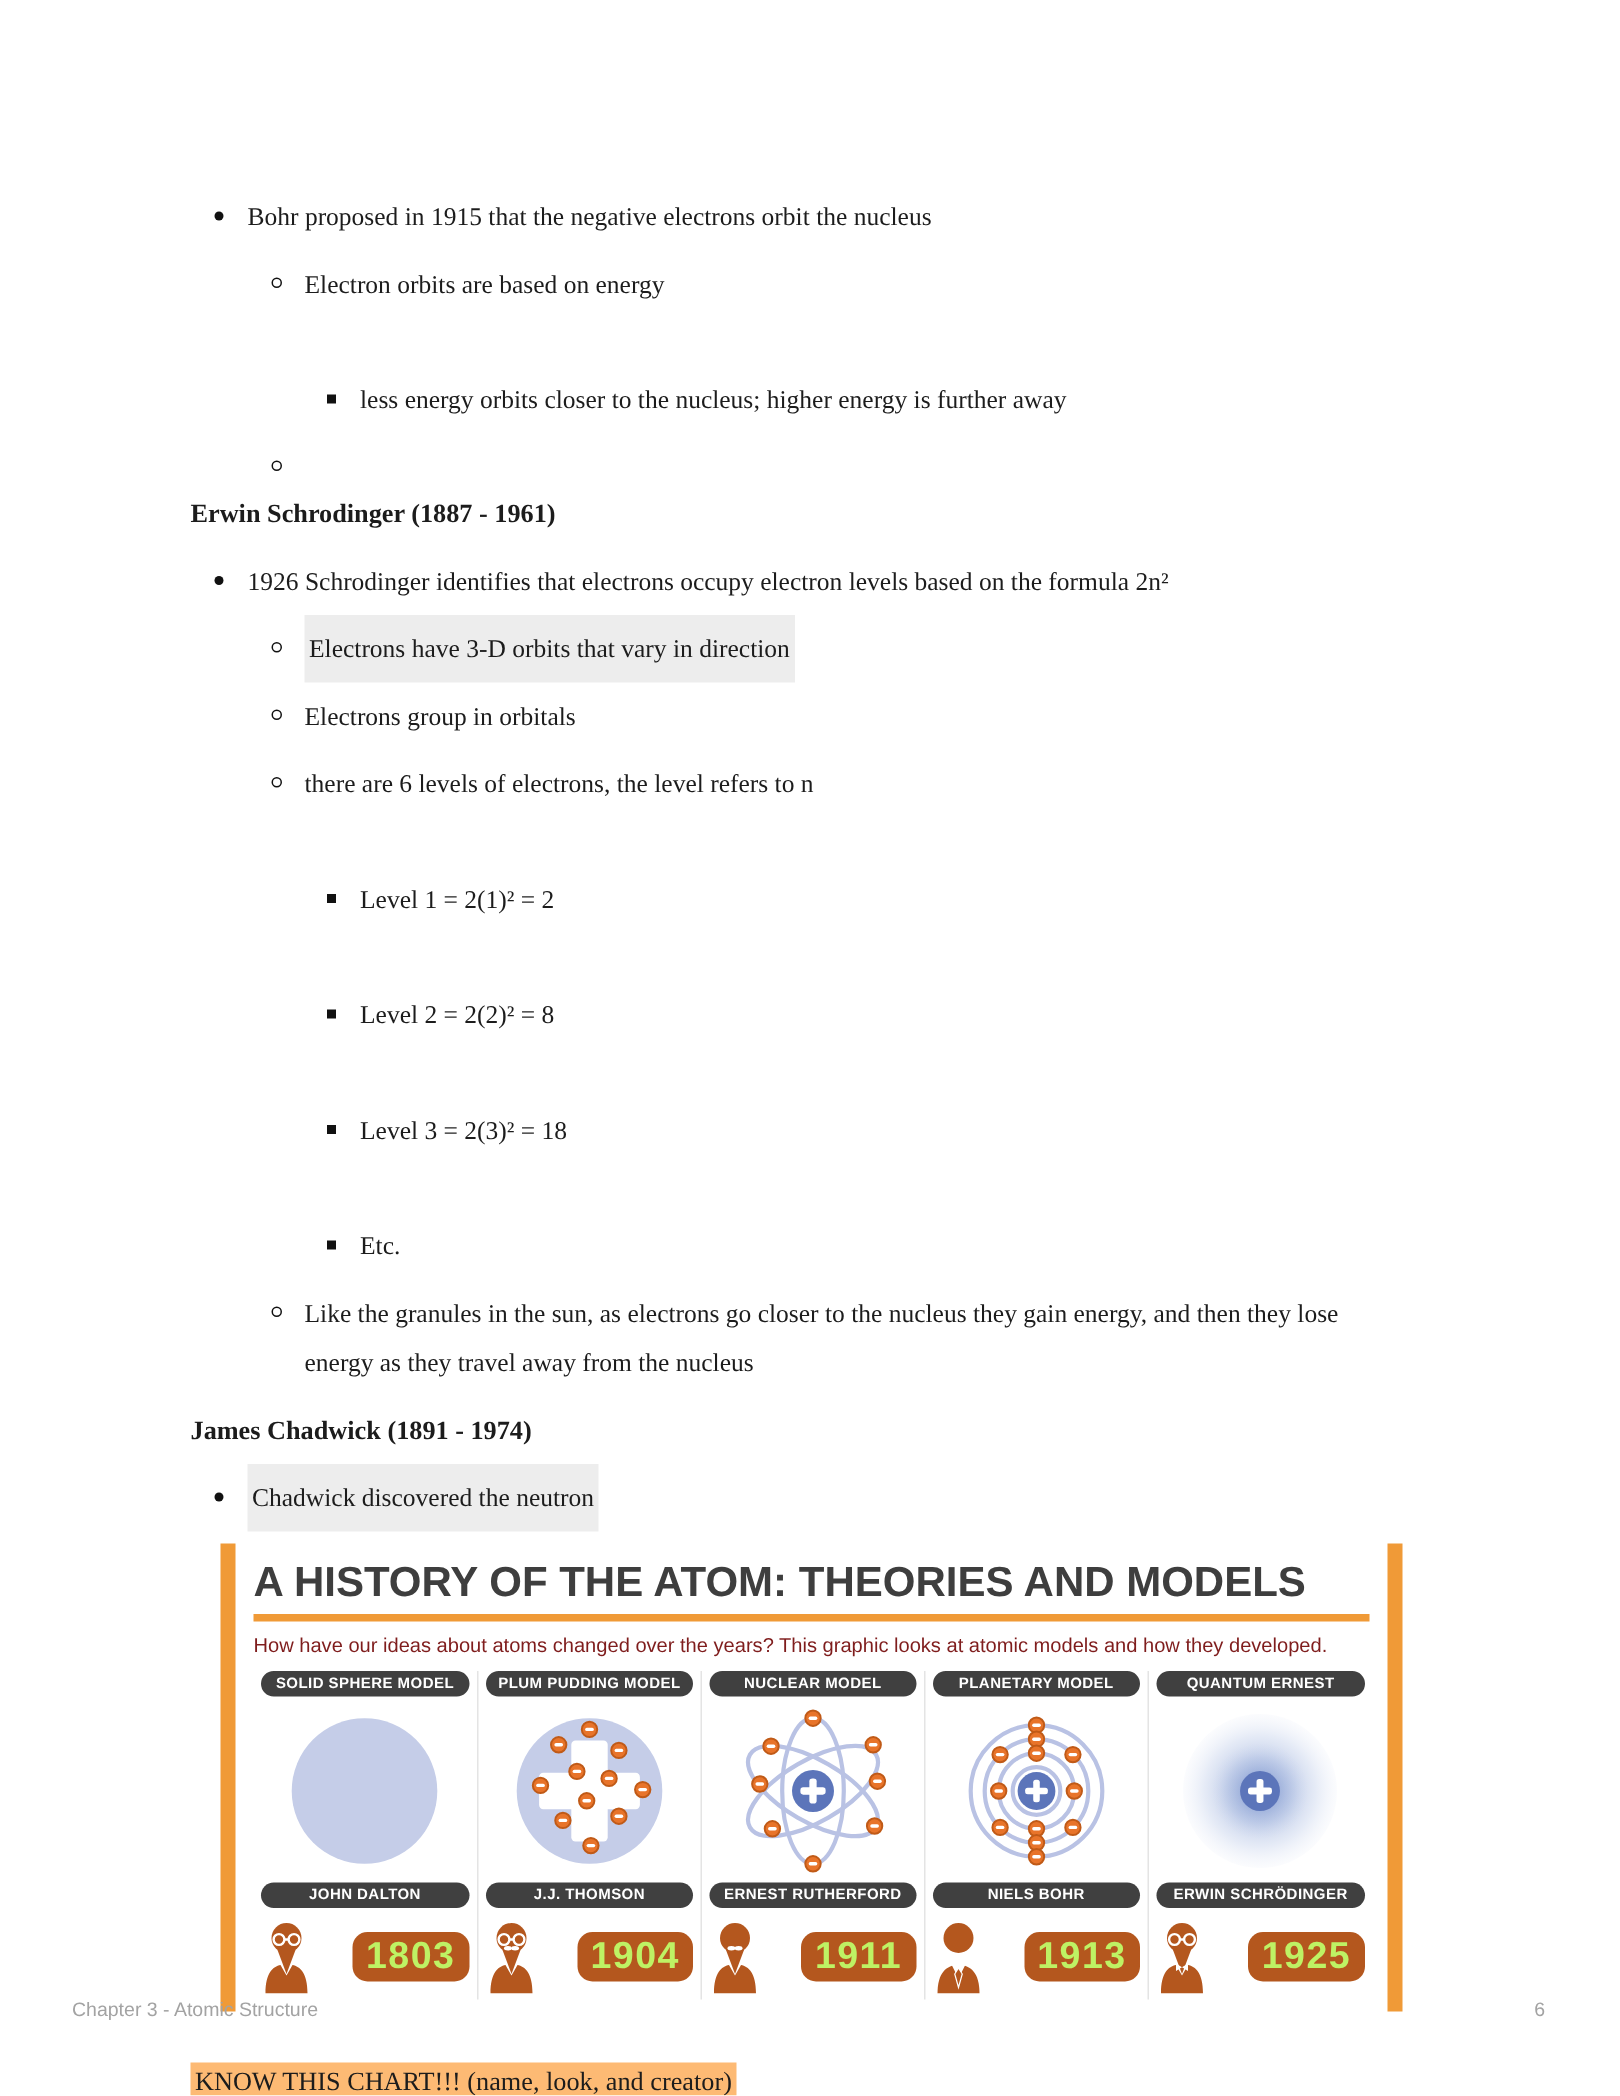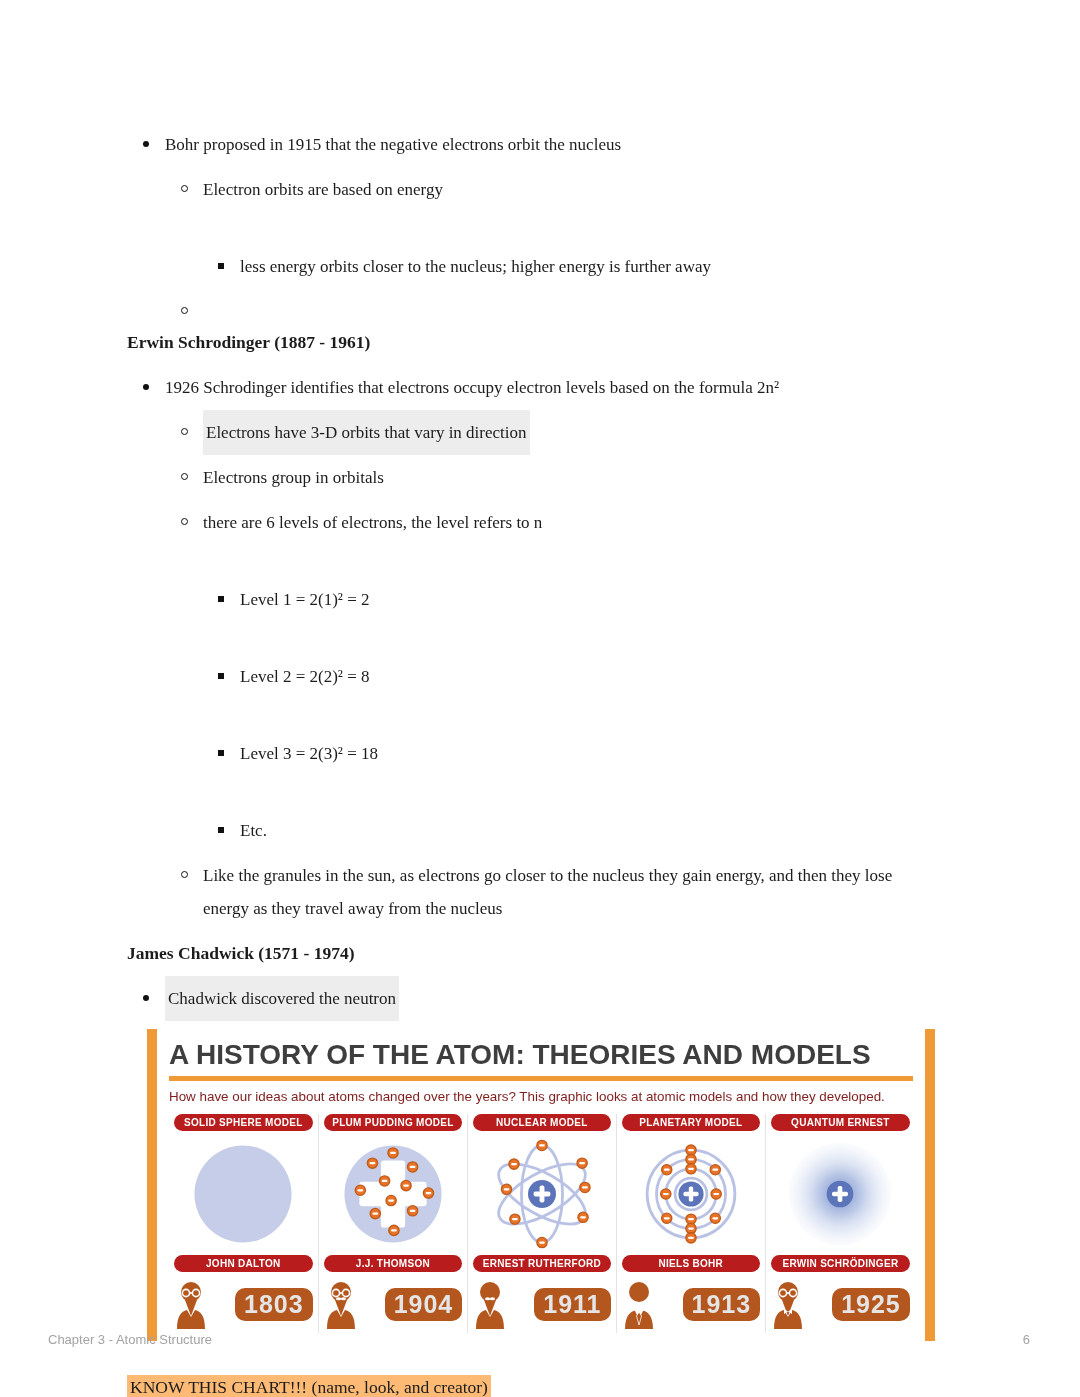--- a/index.html
+++ b/index.html
@@ -46,29 +46,29 @@
   .ig-rule { height: 5px; background: #F09A37; margin: 5px 0 8px 0; }
   .ig-subtitle { font-size: 13.4px; color: #7f1d1d; white-space: nowrap; }
   .ig-columns { display: grid; grid-template-columns: repeat(5, 1fr); margin-top: 10px; }
   .ig-col {
     display: flex; flex-direction: column; align-items: center;
     padding: 0 5px 4px 5px; border-right: 1px solid #e4e4e4;
   }
   .ig-col:last-child { border-right: none; }
   .pill {
     align-self: stretch; text-align: center;
-    background: #b91c1c; color: #fff;
+    background: #404040; color: #fff;
     font-size: 10px; font-weight: bold; letter-spacing: 0.3px;
     line-height: 17px; height: 17px; border-radius: 9px;
     white-space: nowrap; overflow: hidden;
   }
   .diagram { margin: 7px 0 5px 0; }
   .year-row { display: flex; align-items: center; gap: 7px; margin-top: 7px; }
   .year-badge {
-    background: #B4571E; color: #e5e5e5;
+    background: #B4571E; color: #bef264;
     font-size: 25px; font-weight: bold; letter-spacing: 1px;
     padding: 4px 9px; border-radius: 10px; line-height: 1; margin-left: 20px;
   }
   
   .footer-left, .footer-right {
     position: absolute; top: 1332px;
     font-family: "Liberation Sans", sans-serif;
     font-size: 13px; color: #a3a3a3;
   }
   .footer-left { left: 48px; }
@@ -174,21 +174,21 @@
         </span>
       <span>Etc.</span>
     </div>
     <div class="row l2">
       <span class="marker">
           <span class="circ"></span>
         </span>
       <span>Like the granules in the sun, as electrons go closer to the nucleus they gain energy, and then they lose energy as they travel away from the nucleus</span>
     </div>
 
-    <div class="heading">James Chadwick (1571 - 1974)</div>
+    <div class="heading">James Chadwick (1891 - 1974)</div>
 
     <div class="row l1">
       <span class="marker">
           <span class="dot"></span>
         </span>
       <span><span class="hl-gray">Chadwick discovered the neutron</span></span>
     </div>
 
     <div class="infographic">
       <div class="ig-title">A HISTORY OF THE ATOM: THEORIES AND MODELS</div>

